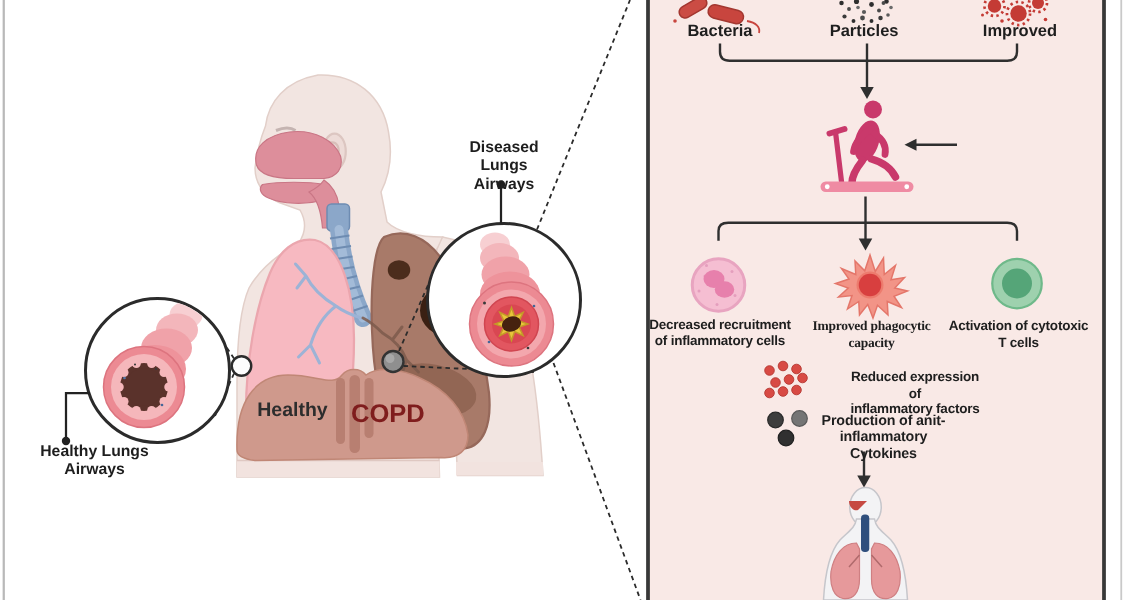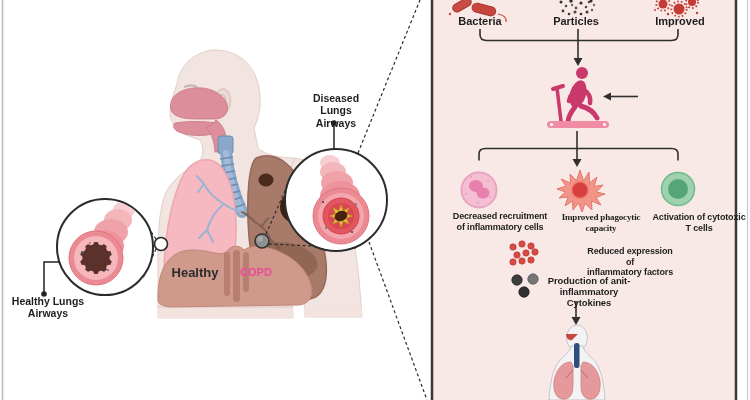--- a/index.html
+++ b/index.html
@@ -4,23 +4,23 @@
 <style>
   html,body{margin:0;padding:0;background:#fff;}
   .stage{position:relative;width:750px;height:400px;background:#ffffff;overflow:hidden;
          font-family:"Liberation Sans",sans-serif;}
   svg{position:absolute;left:0;top:0;}
   .lbl{position:absolute;text-align:center;font-weight:700;color:#1e1e1e;line-height:1.18;}
   .lbl span{display:block;}
   .s11{font-size:11px;}
   .s105{font-size:10.5px;}
   .s95{font-size:9.5px;letter-spacing:-0.1px;}
-  .s9{font-size:9px;letter-spacing:-0.15px;padding-left:20px;}
+  .s9{font-size:9px;letter-spacing:-0.15px;}
   .healthy-word{font-size:13px;color:#2d2d2d;}
-  .copd-word{font-size:11px;color:#ec4899;}
+  .copd-word{font-size:17px;color:#7f1d1d;}
 </style>
 </head>
 <body>
 
 <div class="stage">
 
 <svg width="750" height="400" viewBox="0 0 750 400">
   <defs>
     <clipPath id="clipL">
           <circle cx="105" cy="247" r="47"></circle>
@@ -287,21 +287,21 @@
       <path d="M 549,400 C 550,382 553,368 560,360 C 566,354 570,352 571,346 L 583,346 C 584,352 588,354 594,360 C 601,368 604,382 605,400 Z" fill="#f3f3f5" stroke="#c6c6cb" stroke-width="1"></path>
       <path d="M 566,334 L 578,334 L 572,340 C 569,341 566,338 566,334 Z" fill="#c64a42"></path>
       <rect x="574" y="343" width="5.5" height="25" rx="2.5" fill="#2f4f7d"></rect>
       <path d="M 571,362 C 562,362 556,370 554,381 C 553,391 556,398 562,399 C 569,400 573,395 573,386 L 573,366 Z" fill="#e6999b" stroke="#cf7f82" stroke-width="0.8"></path>
       <path d="M 583,362 C 592,362 598,370 600,381 C 601,391 598,398 592,399 C 585,400 581,395 581,386 L 581,366 Z" fill="#e6999b" stroke="#cf7f82" stroke-width="0.8"></path>
       <path d="M 573,370 L 566,378 M 581,370 L 588,378" stroke="#b06a6c" stroke-width="1" fill="none"></path>
     </g>
   </g>
 </svg>
 
-<div class="lbl s105" style="left:8px;top:295px;width:80px;">
+<div class="lbl s105" style="left:23px;top:295px;width:80px;">
   <span>Healthy Lungs</span>
   <span>Airways</span>
 </div>
 
 <div class="lbl s105" style="left:296px;top:92px;width:80px;">
   <span>Diseased Lungs</span>
   <span>Airways</span>
 </div>
 
 <div class="lbl healthy-word" style="left:167px;top:265px;width:56px;">Healthy</div>

